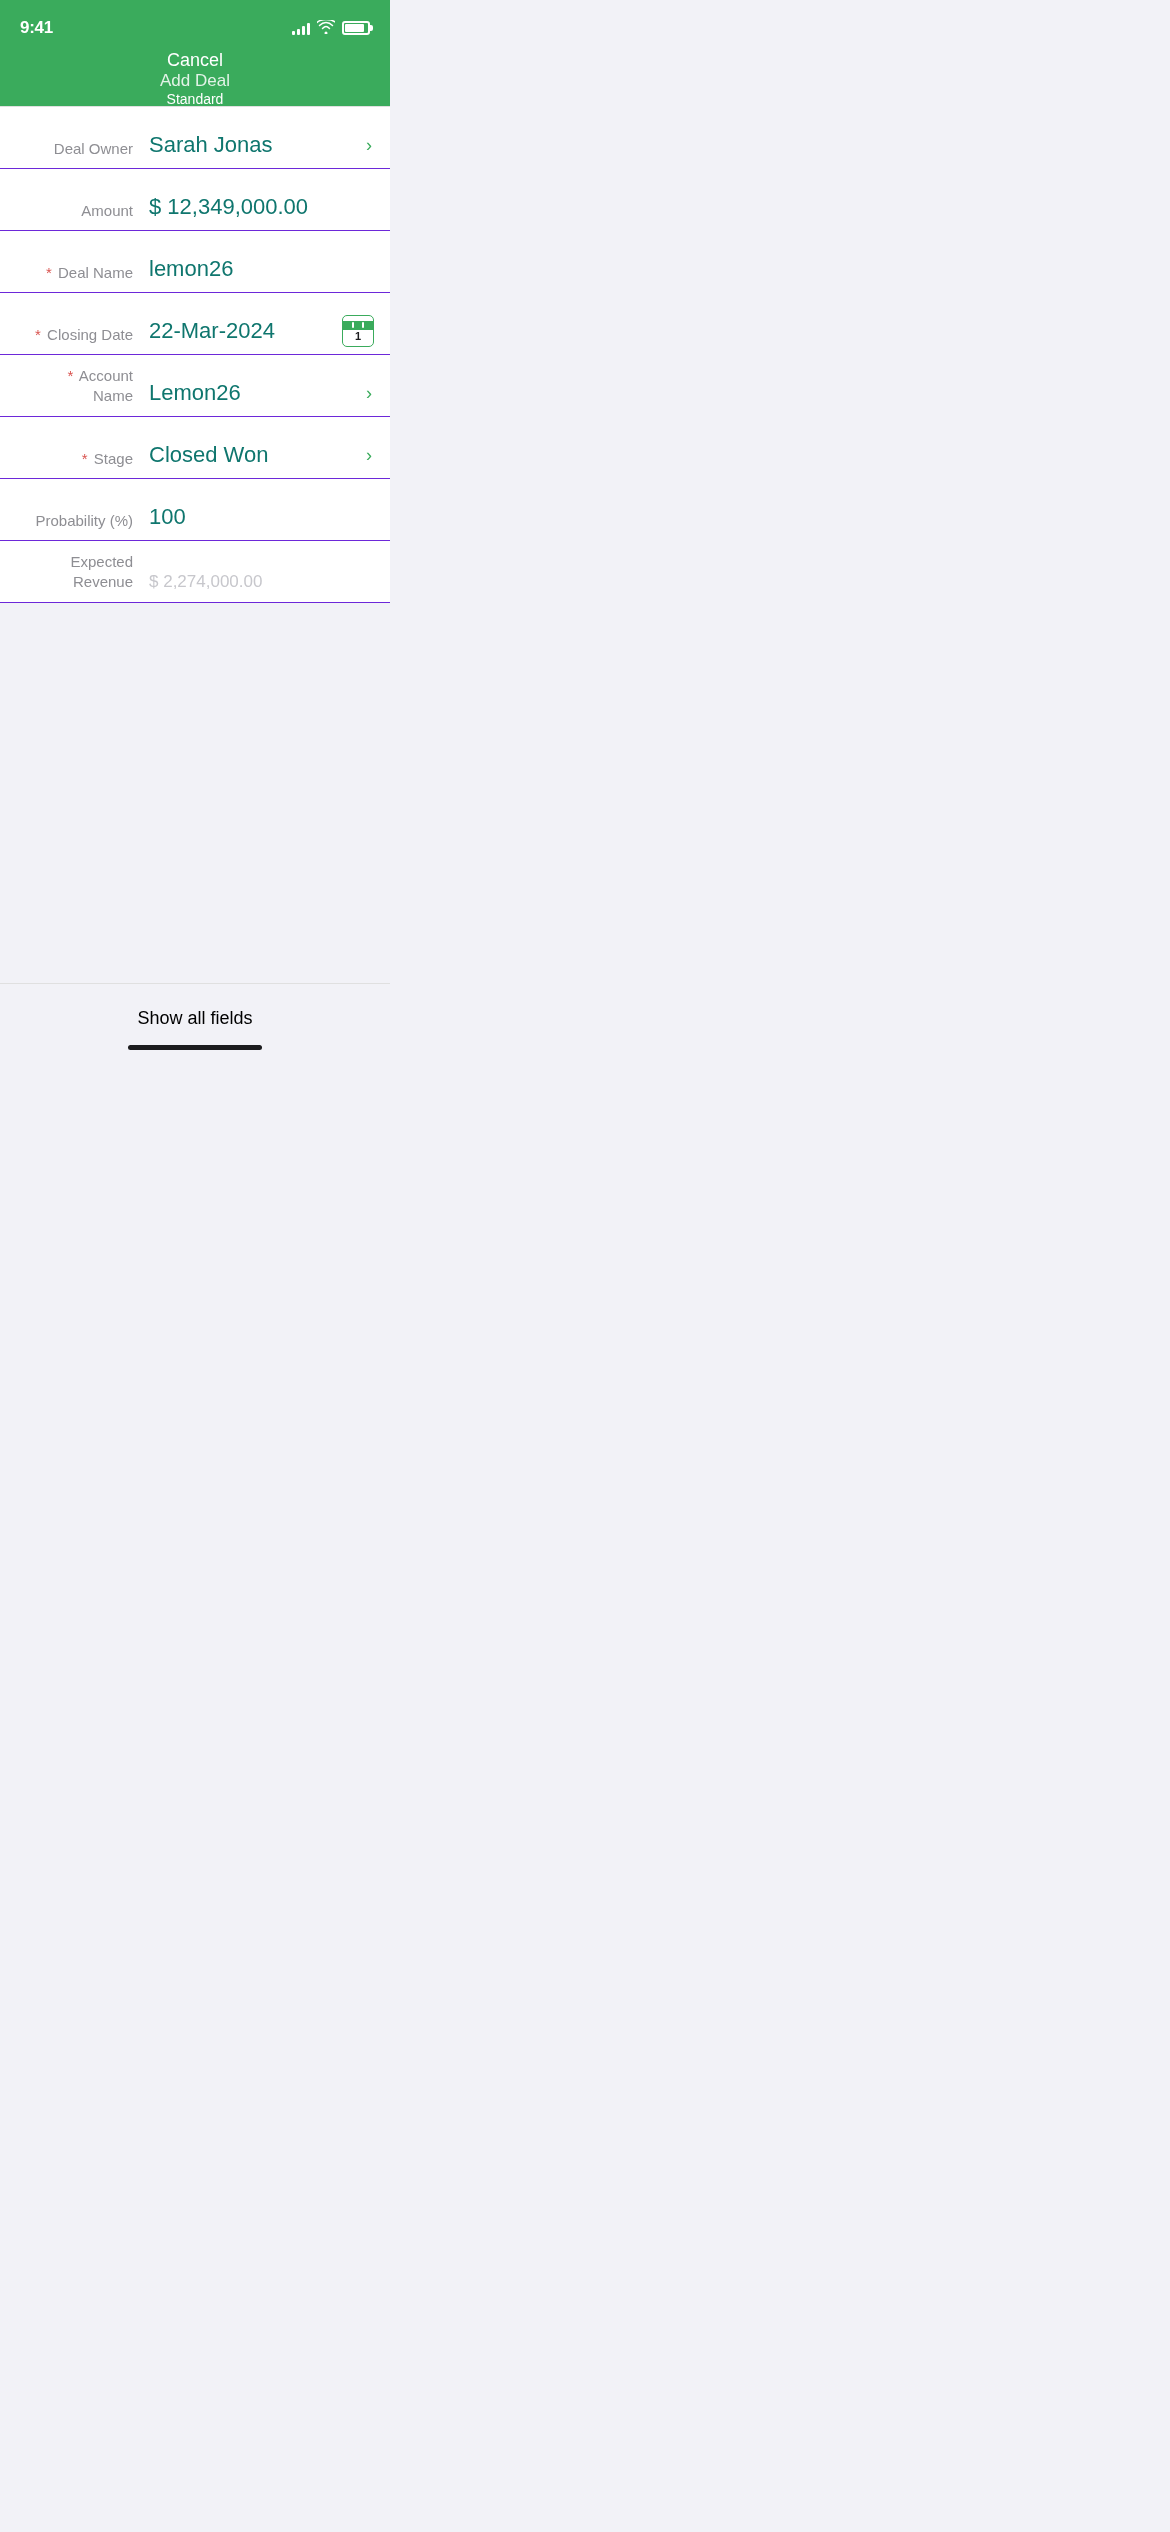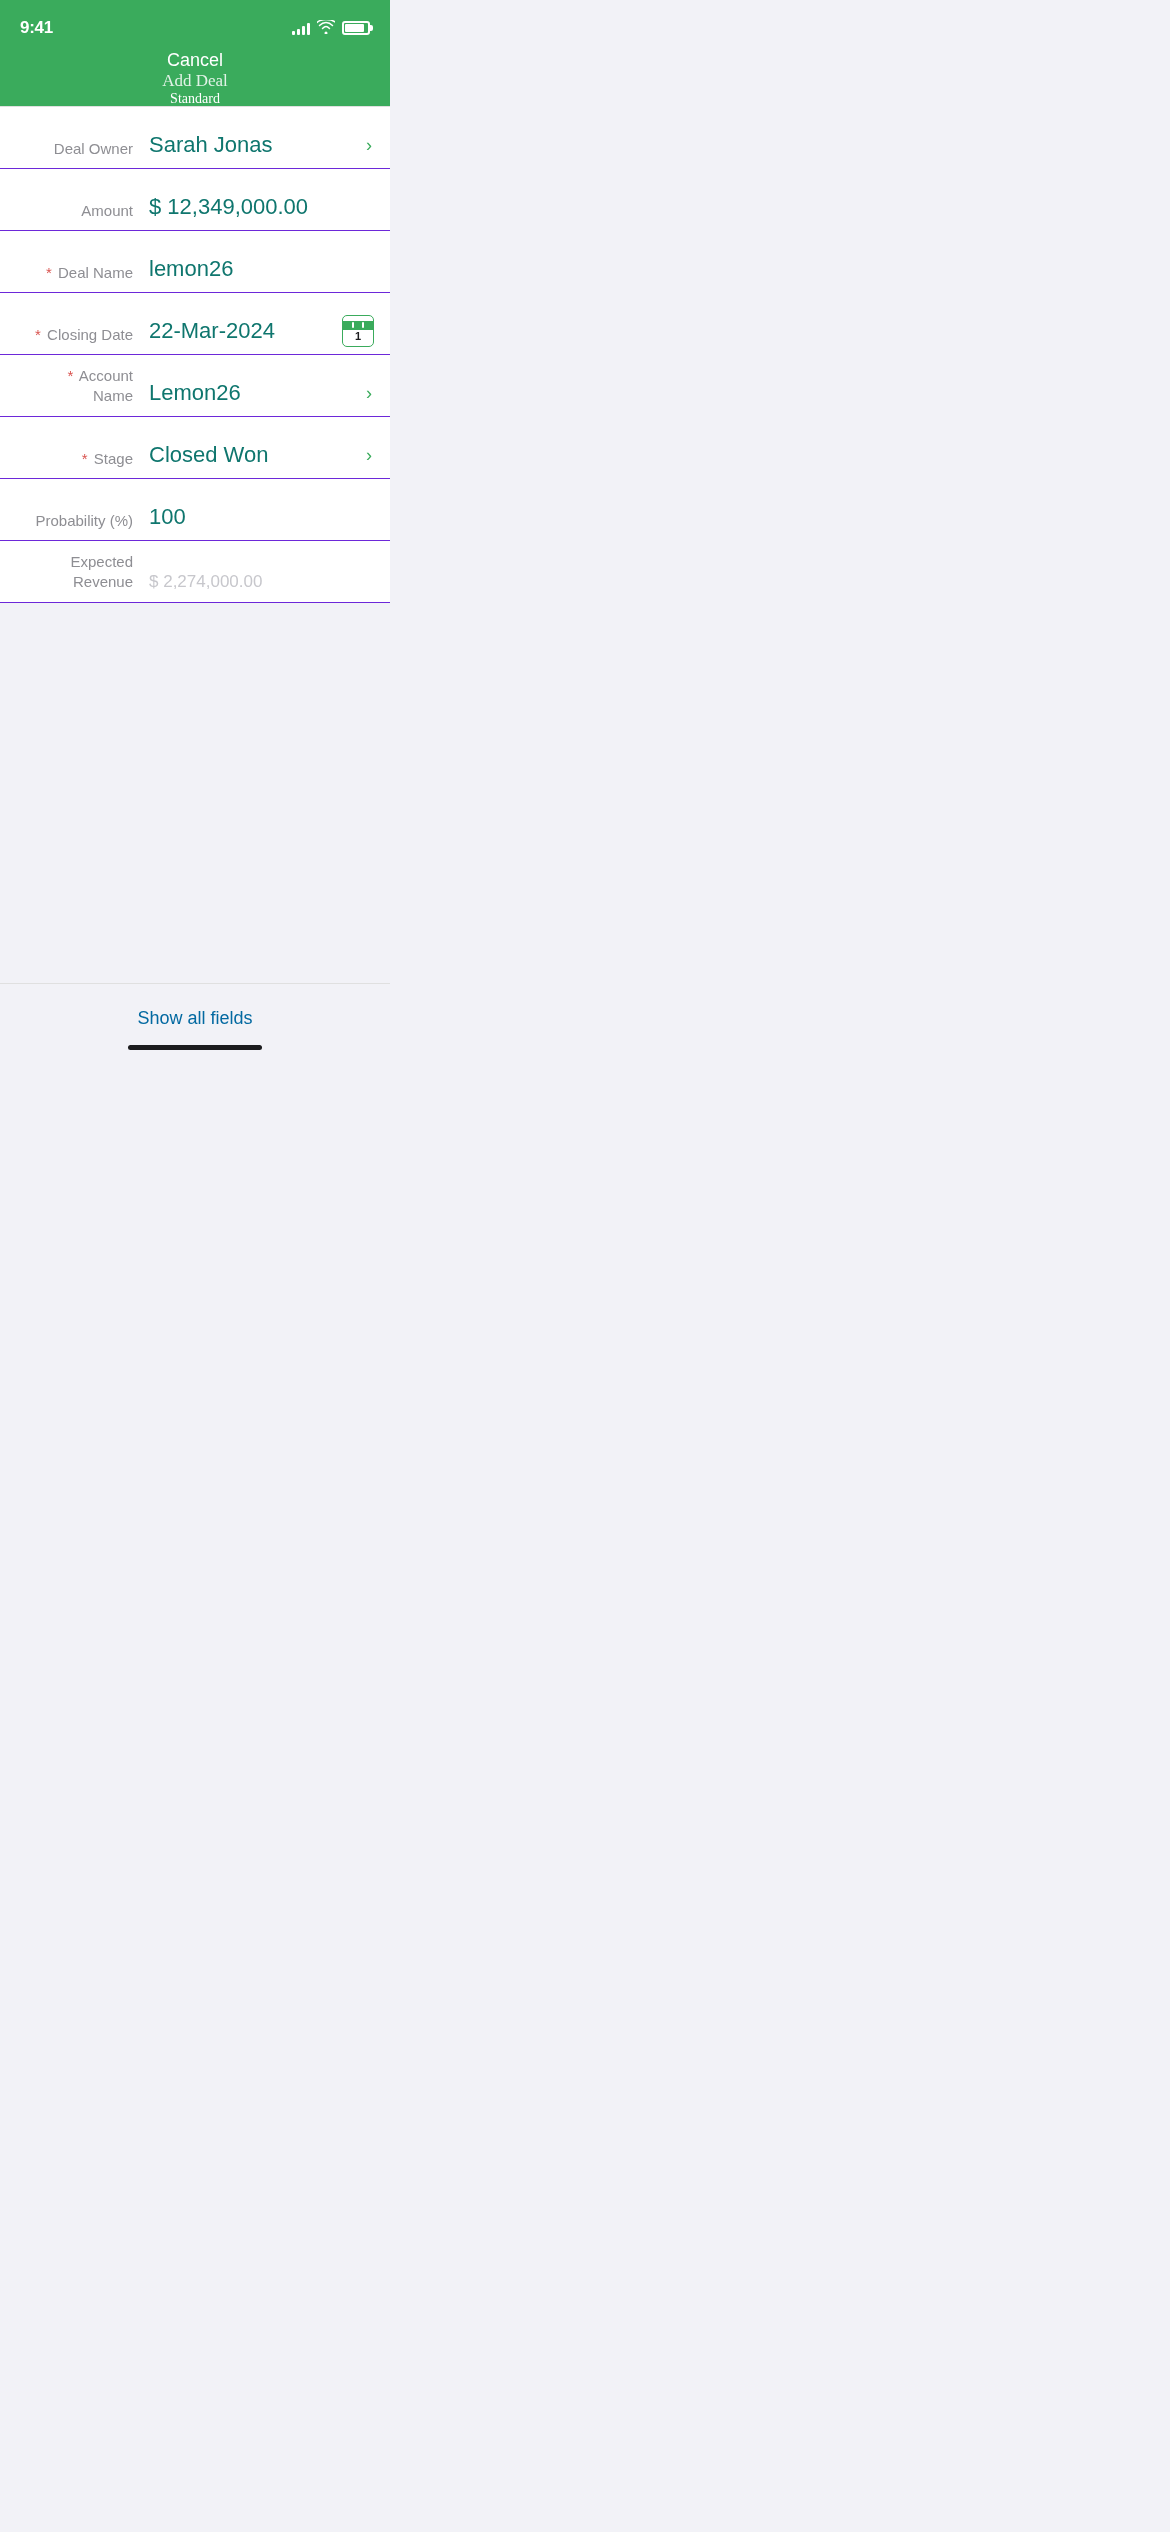--- a/index.html
+++ b/index.html
@@ -85,21 +85,20 @@
       flex-direction: column;
     }
     .nav-cancel {
       color: white;
       font-size: 18px;
       font-weight: 400;
       cursor: pointer;
     }
     .nav-title-group {
       text-align: center;
-      font-family: Liberation Serif, serif;
     }
     .nav-title {
       color: rgba(255,255,255,0.85);
       font-size: 17px;
       font-weight: 400;
       line-height: 1.2;
     }
     .nav-subtitle {
       color: white;
       font-size: 14px;
@@ -234,21 +233,21 @@
       background: #f2f2f7;
       border-top: 1px solid #e0e0e0;
       padding: 18px 0 8px;
       display: flex;
       align-items: center;
       justify-content: center;
       flex-direction: column;
     }
 
     .show-all-fields {
-      color: #0369a1;
+      color: #000000;
       font-size: 18px;
       font-weight: 400;
       cursor: pointer;
       padding: 6px 20px;
     }
 
     .home-indicator {
       width: 134px;
       height: 5px;
       background: #1c1c1e;

